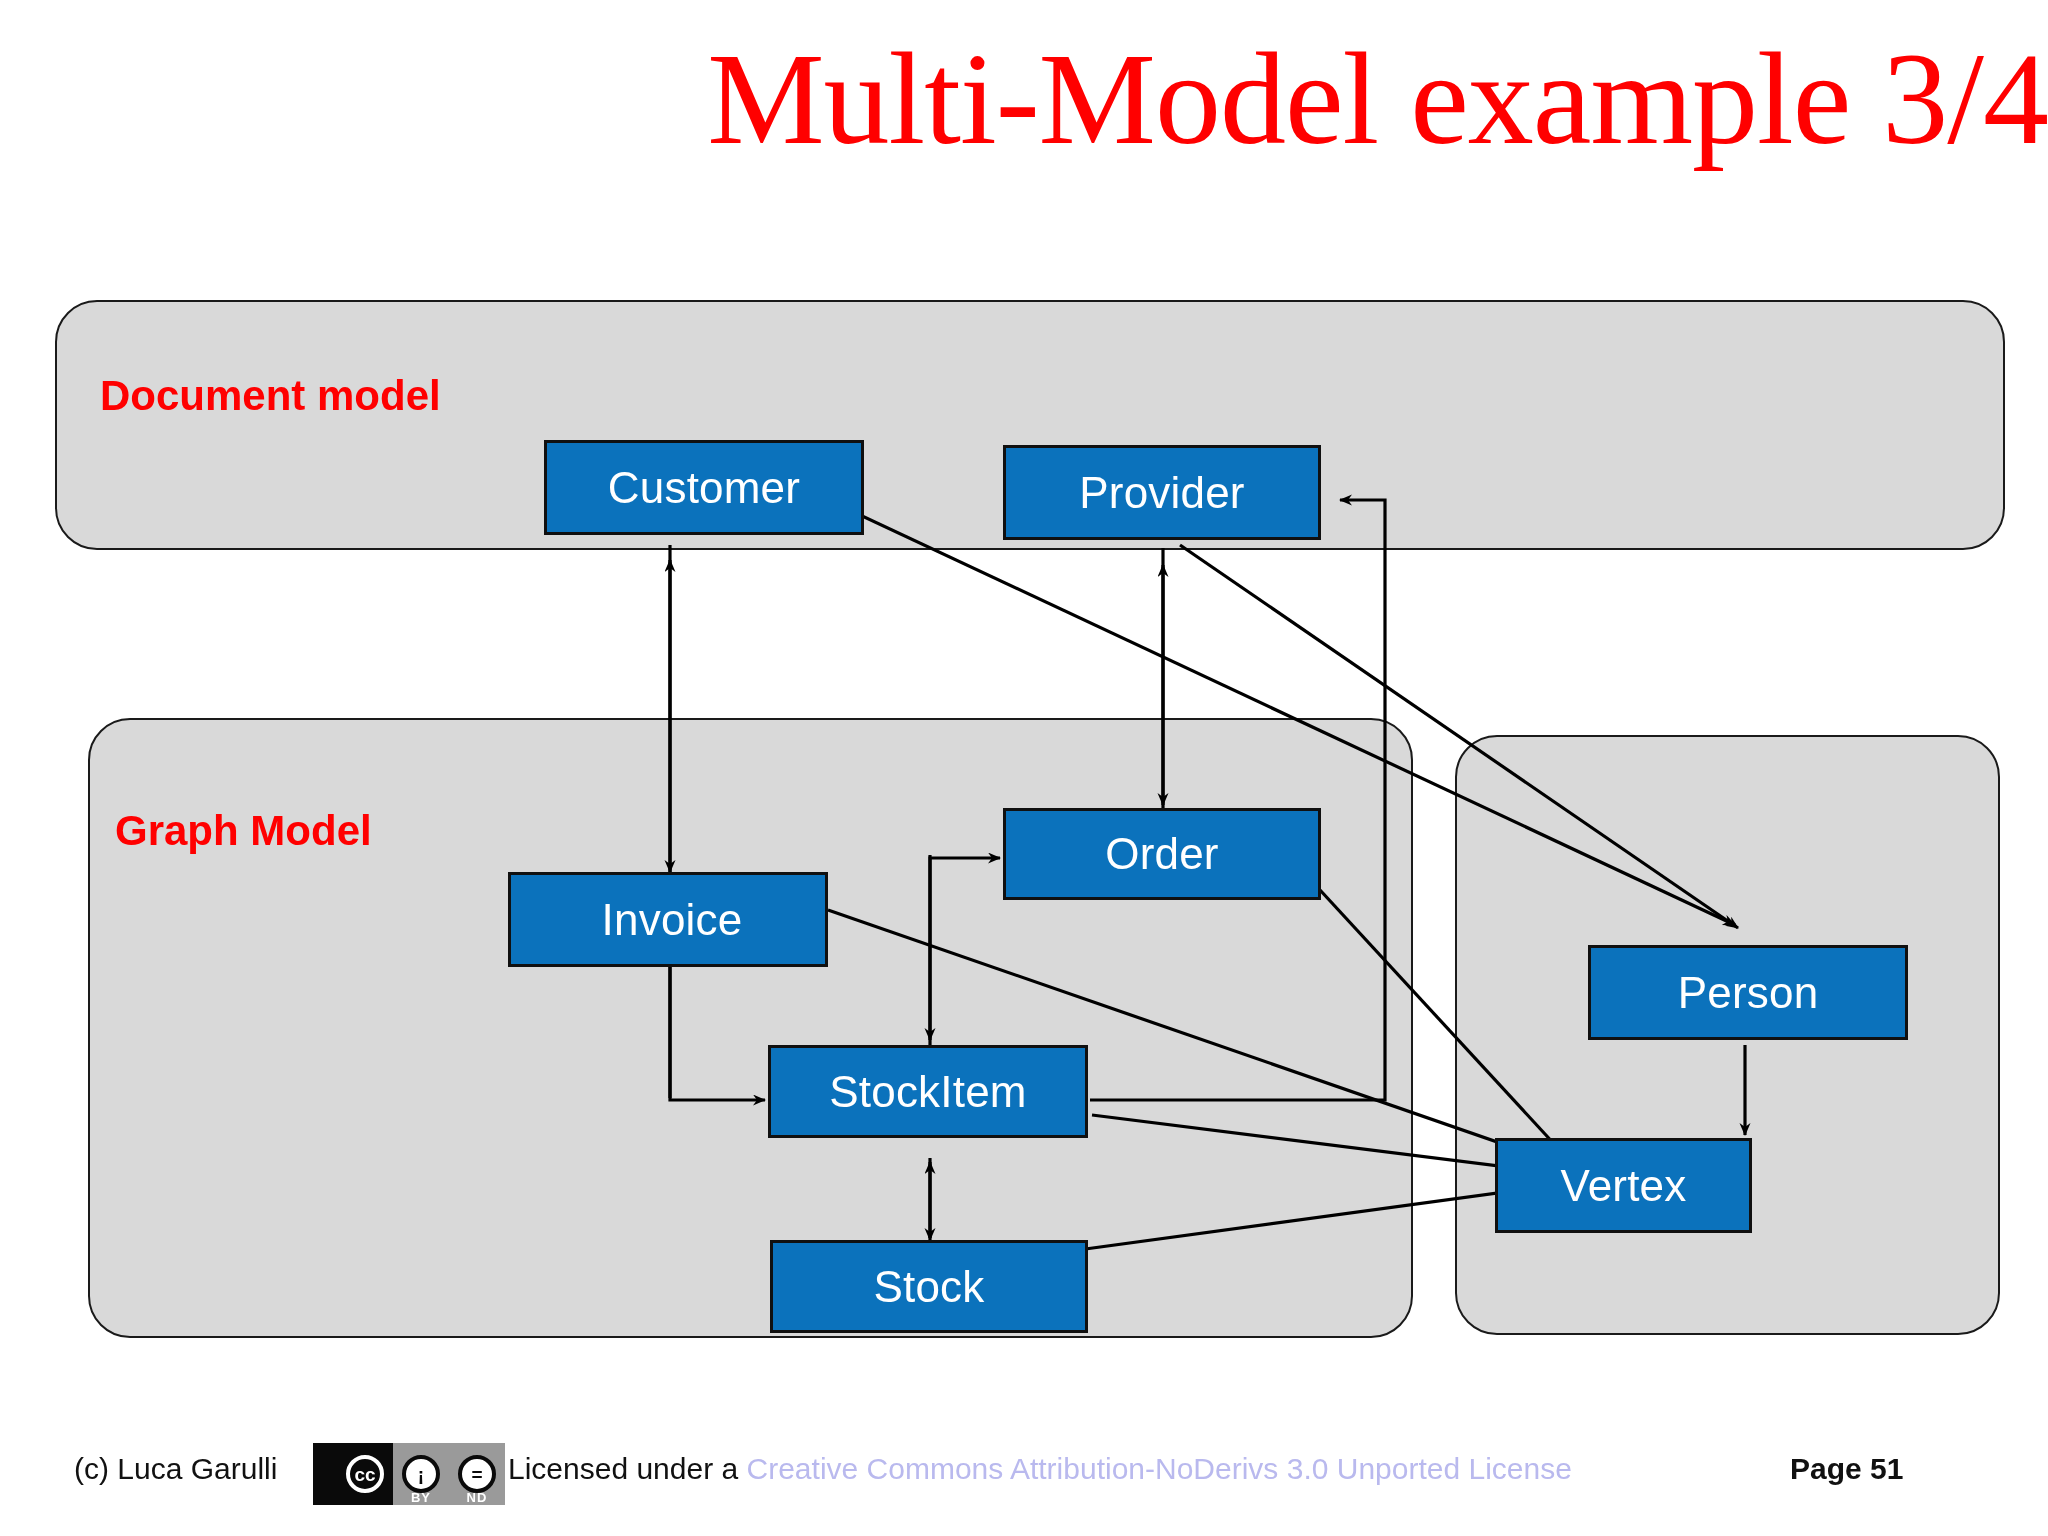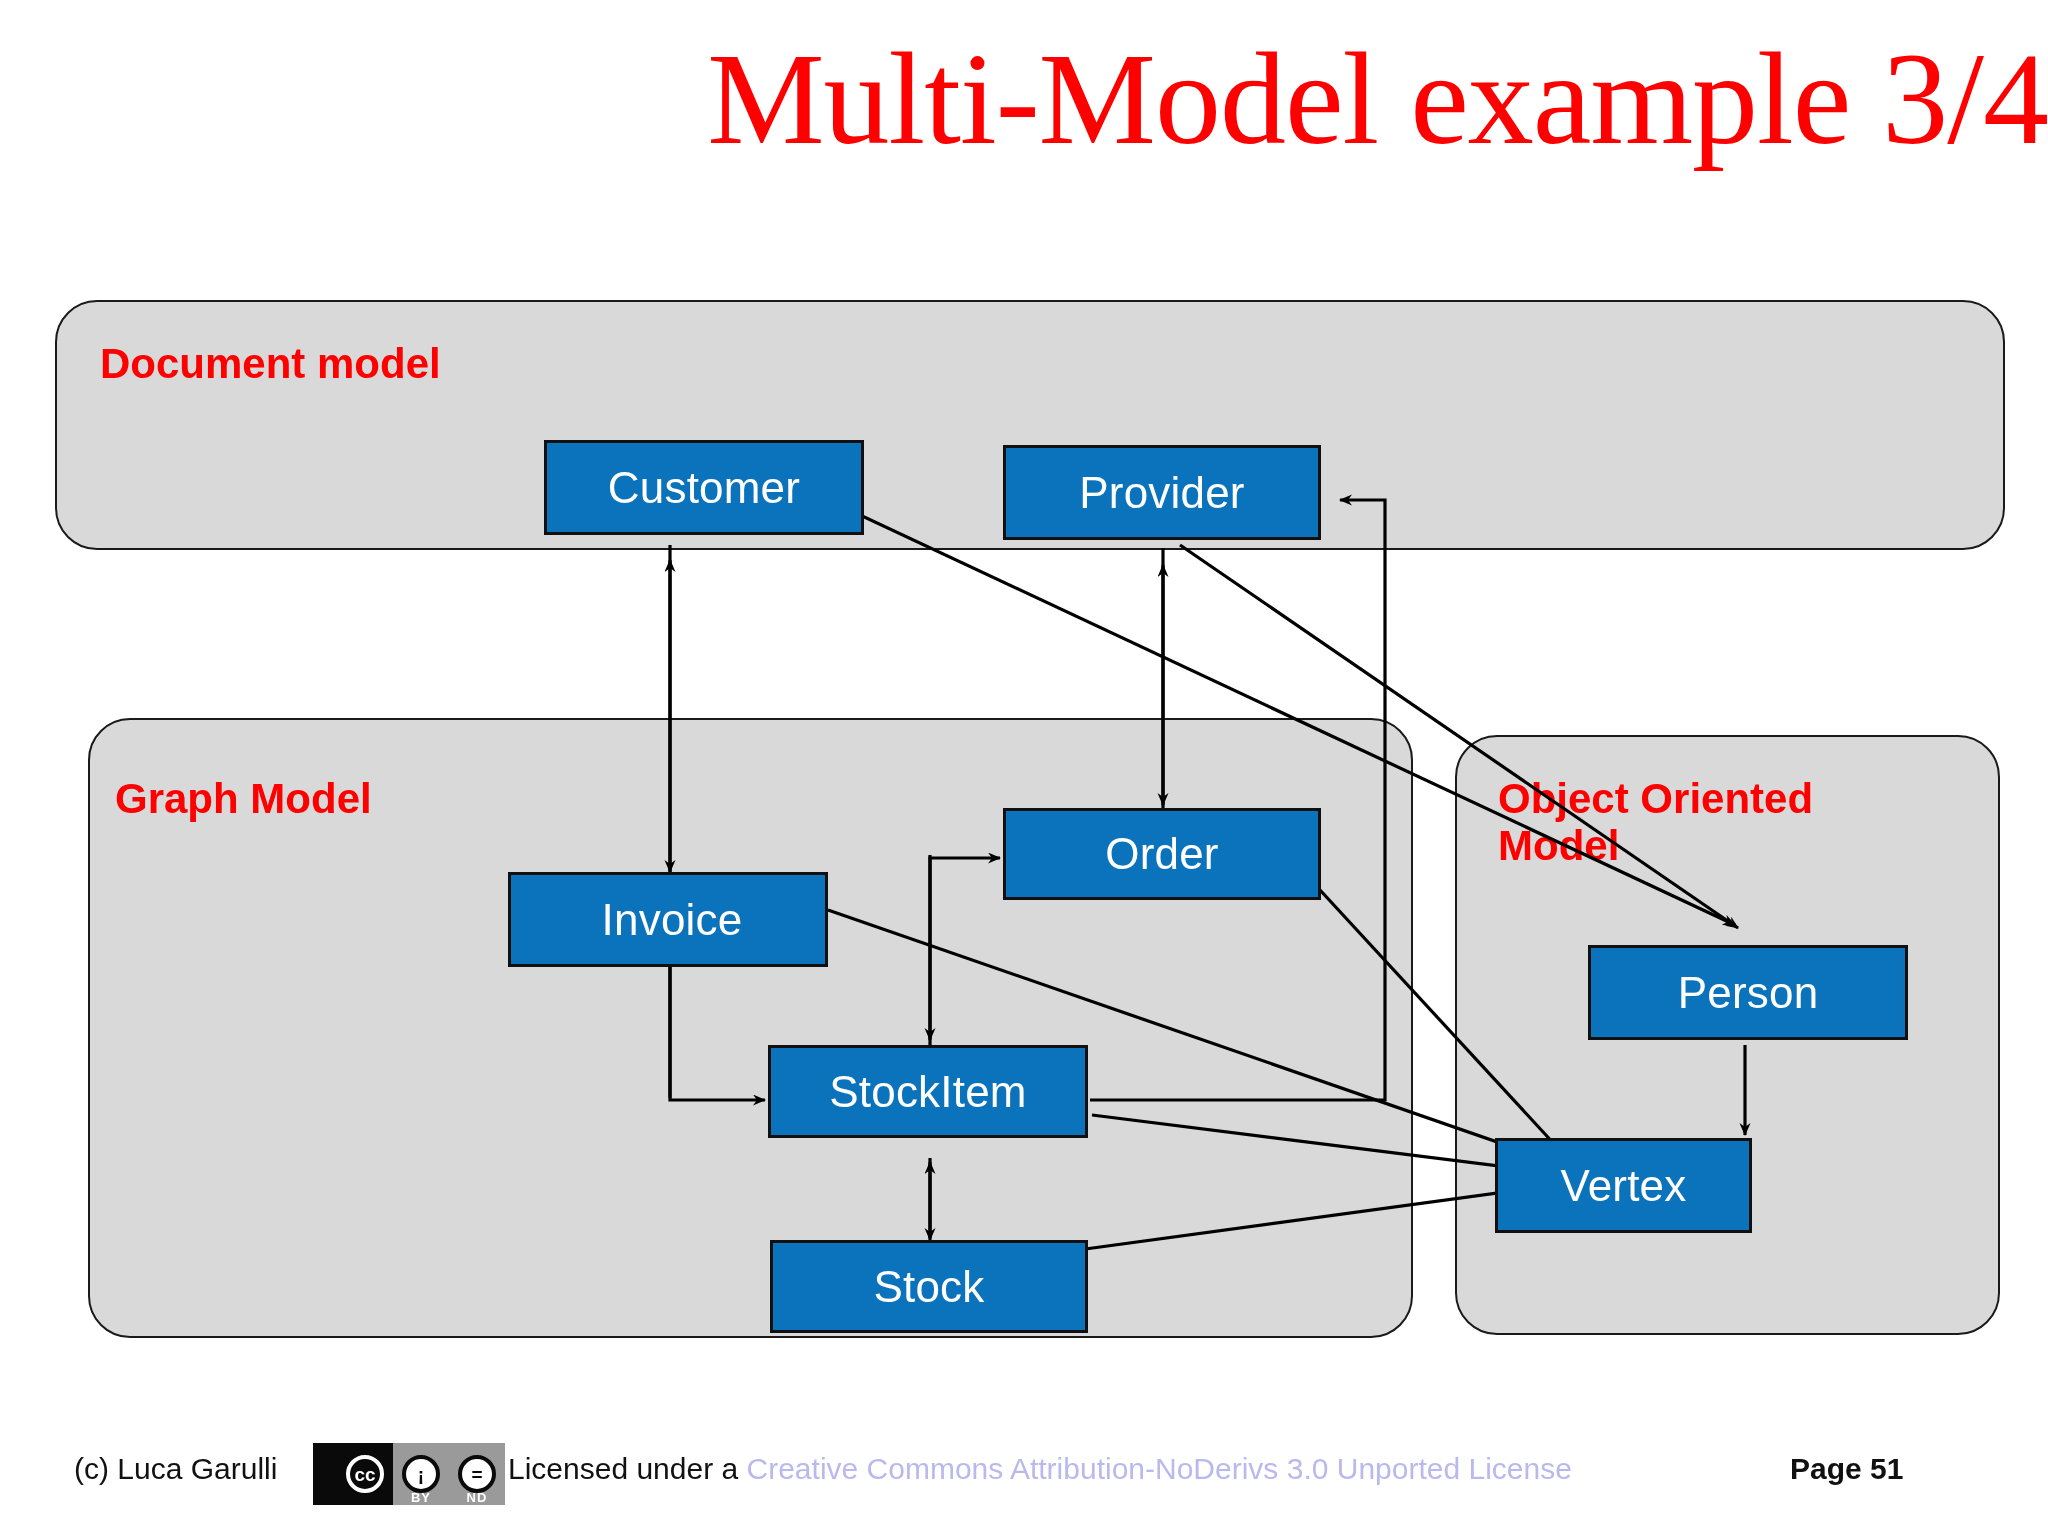--- a/index.html
+++ b/index.html
@@ -53,20 +53,21 @@
     width: 545px;  height: 600px;
     border-radius: 42px;
   }
   .container-label {
     position: absolute;
     color: #FF0000;
     font-weight: bold;
     font-size: 42px;
     line-height: 1.12;
     white-space: pre-line;
+    margin-top: 32px;
   }
   #doc-label   { left: 100px;  top: 340px; }
   #graph-label { left: 115px;  top: 775px; }
   #oo-label    { left: 1498px; top: 775px; width: 420px; }
 
   
   .entity {
     position: absolute;
     background: #0B72BC;
     border: 3px solid #101010;
@@ -169,21 +170,20 @@
 <div id="slide">
 
   <div id="title">Multi-Model example 3/4</div>
 
   <div class="container-box" id="doc-container"></div>
   <div class="container-box" id="graph-container"></div>
   <div class="container-box" id="oo-container"></div>
 
   <div class="container-label" id="doc-label">Document model</div>
   <div class="container-label" id="graph-label">Graph Model</div>
-  <div class="container-label" id="oo-label">Object Oriented Model</div>
 
   <svg id="wires" viewBox="0 0 2048 1536" xmlns="http://www.w3.org/2000/svg">
     <defs>
       <marker id="ah" markerWidth="16" markerHeight="16" refX="13" refY="5.5" orient="auto" markerUnits="userSpaceOnUse">
         <path d="M1,0 L14,5.5 L1,11 L5,5.5 Z" fill="#000000"></path>
       </marker>
       <marker id="ah2" markerWidth="16" markerHeight="16" refX="13" refY="5.5" orient="auto" markerUnits="userSpaceOnUse">
         <path d="M1,0 L14,5.5 L1,11 L5,5.5 Z" fill="#000000"></path>
       </marker>
     </defs>

